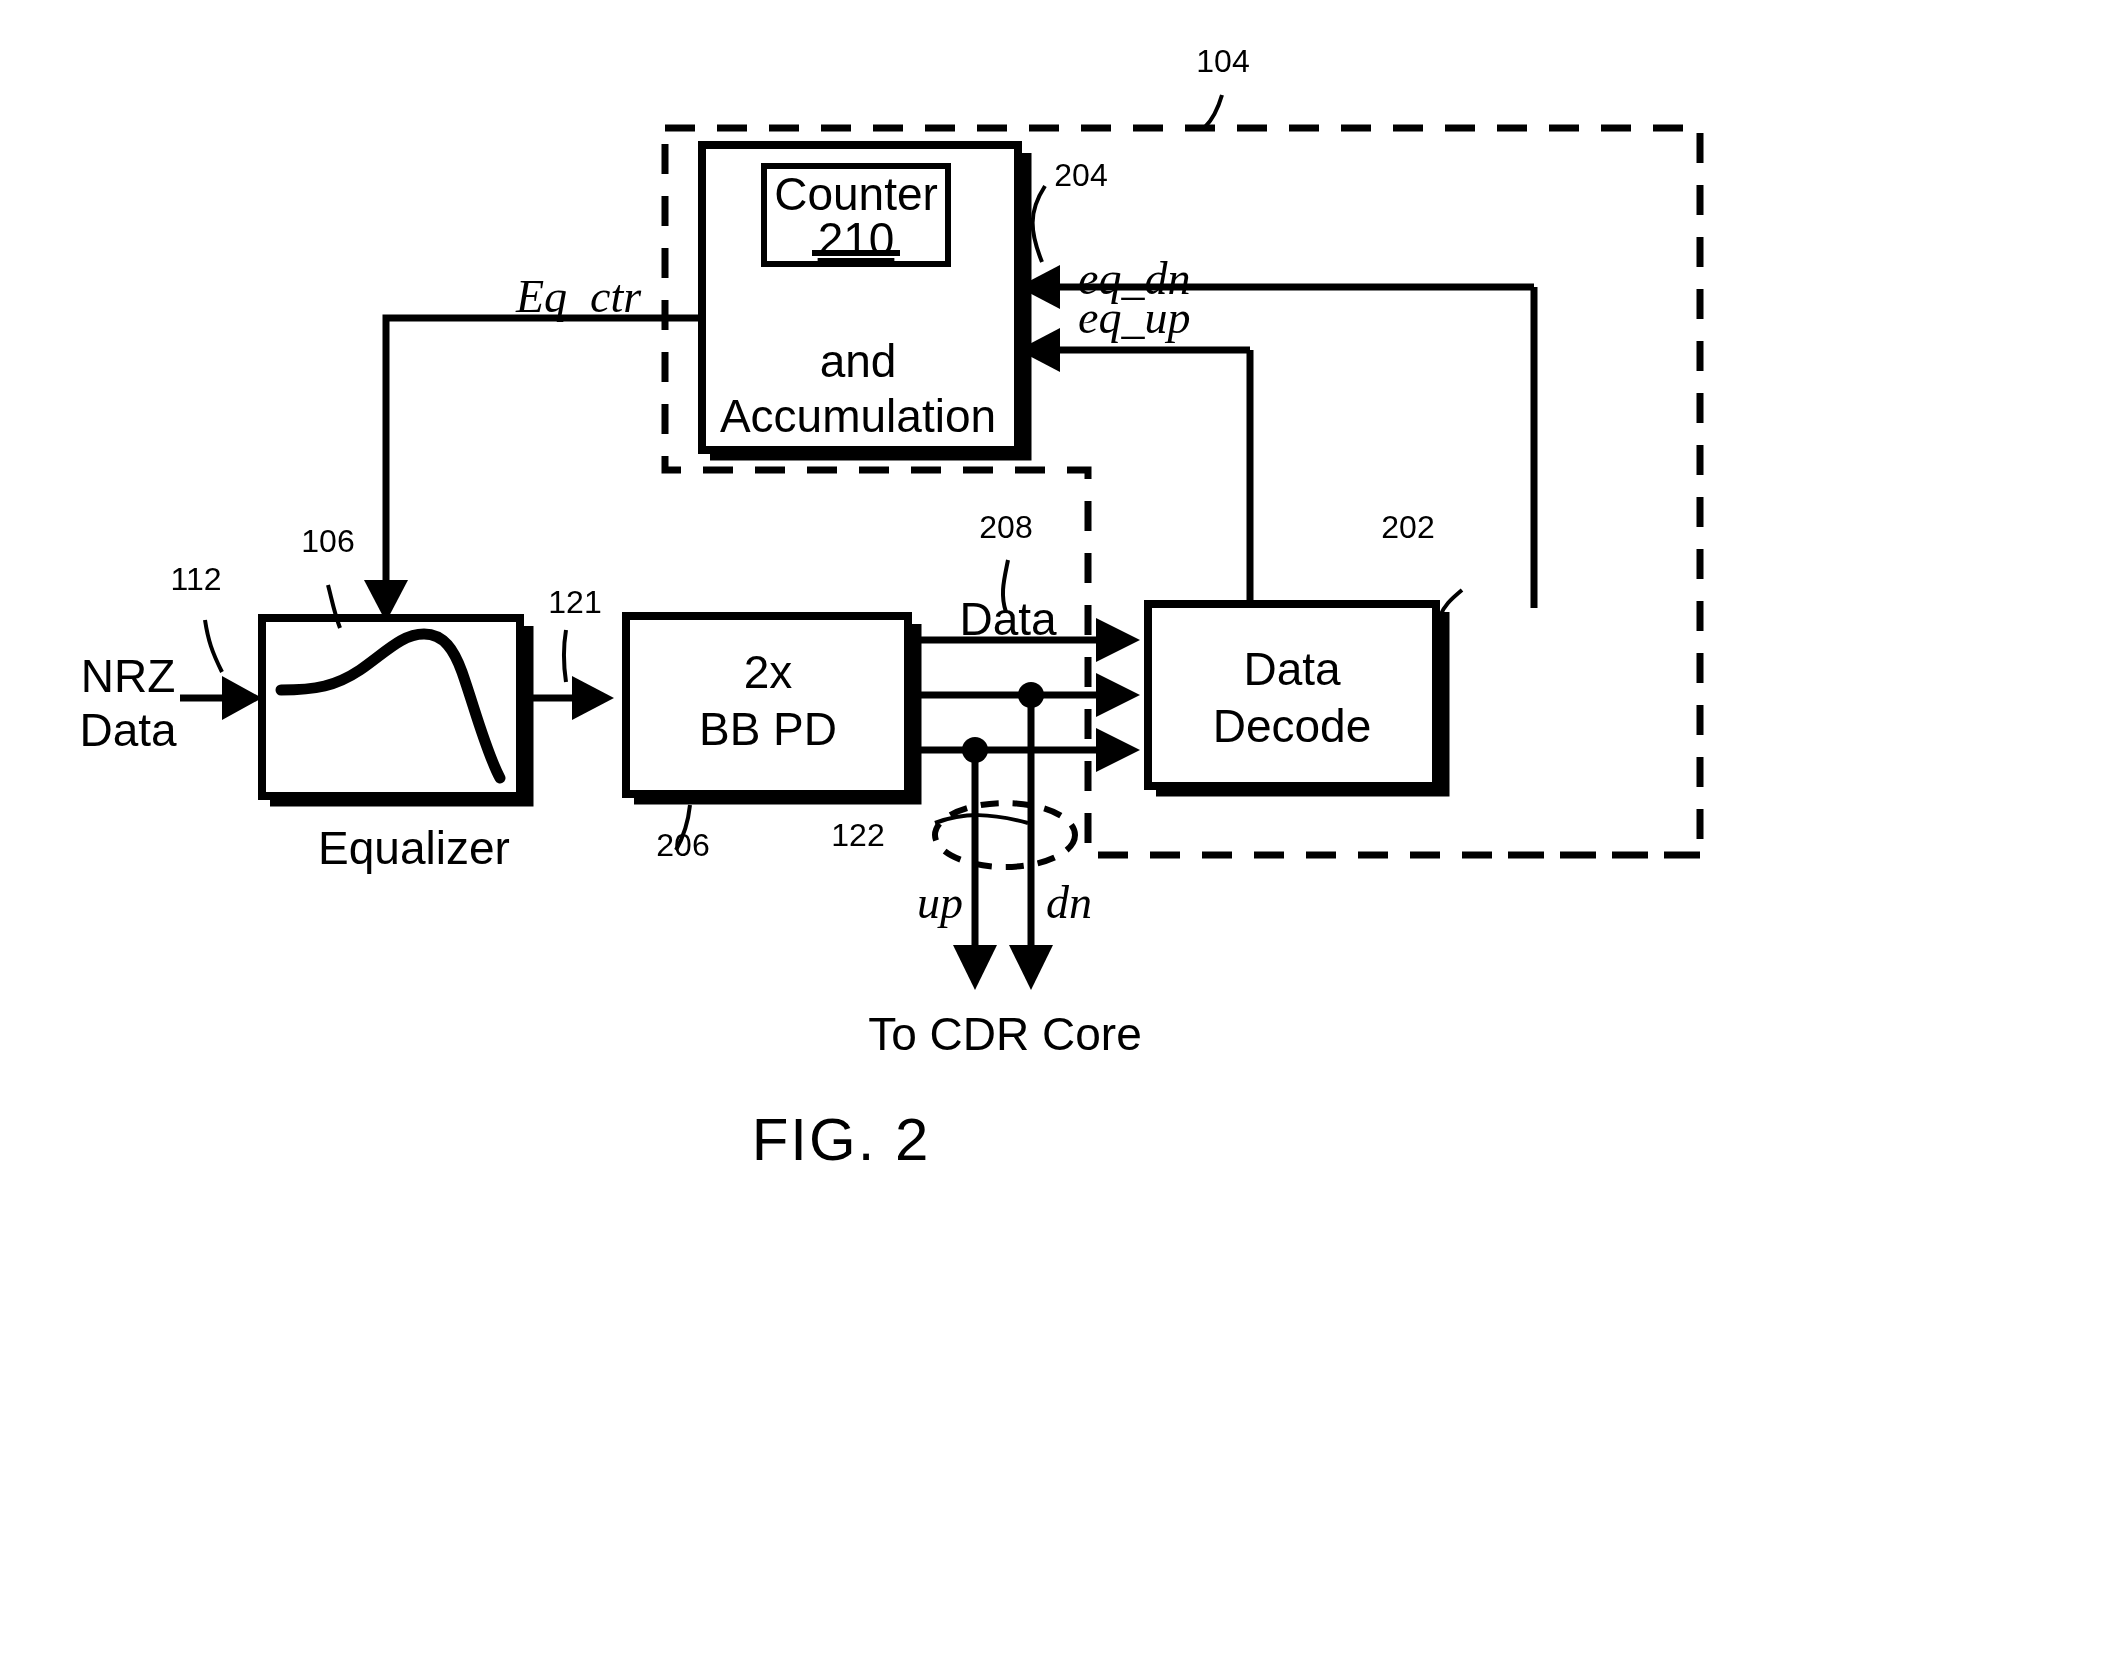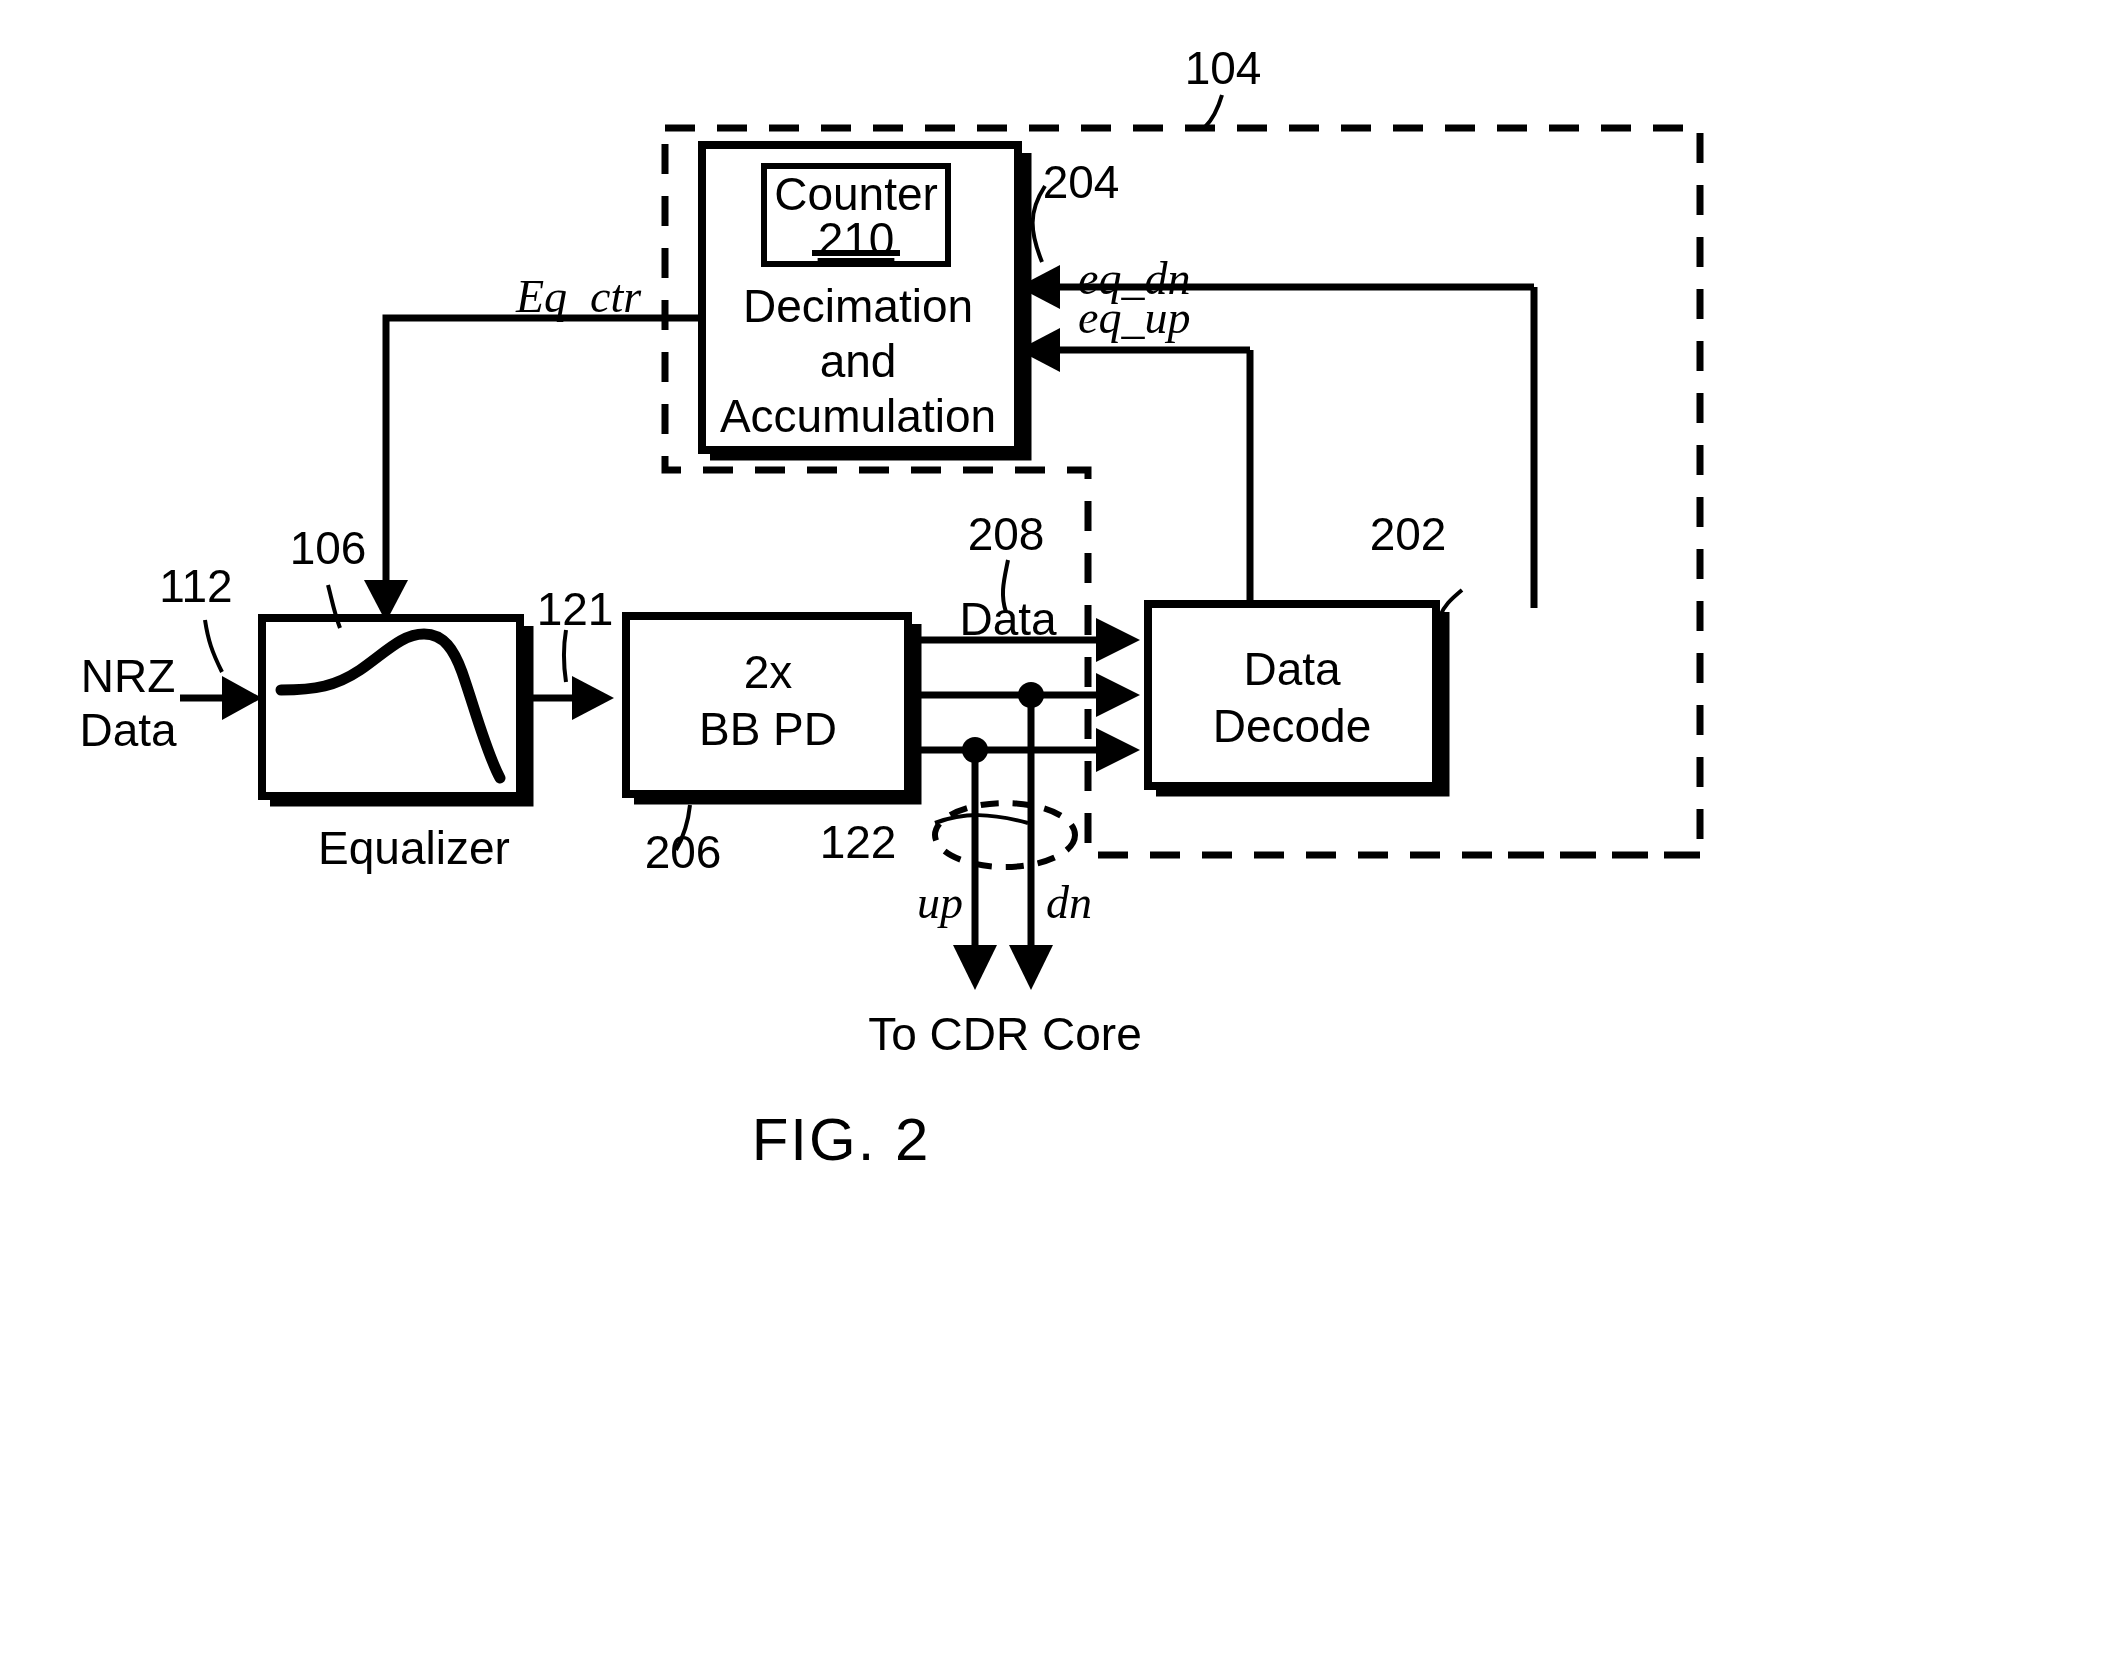--- a/index.html
+++ b/index.html
@@ -5,21 +5,21 @@
   html,body{margin:0;padding:0;background:#ffffff;}
   body{width:2101px;height:1656px;overflow:hidden;
        font-family:"Liberation Sans",sans-serif;color:#000;}
   #stage{position:relative;width:2101px;height:1656px;}
   svg#fig{position:absolute;left:0;top:0;width:2101px;height:1656px;}
 
   .lbl{position:absolute;white-space:pre;line-height:1.08;color:#000;}
   .sans{font-family:"Liberation Sans",sans-serif;}
   .ital{font-family:"Liberation Serif",serif;font-style:italic;}
   .ctr{text-align:center;transform:translateX(-50%);}
-  .num{font-size:46px;}
+  .num{font-size:32px;}
   .boxtxt{font-size:46px;text-align:center;}
   .sig{font-size:46px;}
   .fig-cap{font-size:60px;letter-spacing:2px;}
 </style>
 </head>
 <body>
 
 <div id="stage">
 
   <svg id="fig" viewBox="0 0 2101 1656">
@@ -138,21 +138,20 @@
 
   <div class="lbl num sans ctr" style="left:1408px; top:510px;">202</div>
 
   <div class="lbl num sans ctr" style="left:683px; top:828px;text-align:center;">206</div>
 
   <div class="lbl num sans ctr" style="left:858px; top:818px;">122</div>
 
   <div class="lbl boxtxt sans ctr" style="left:856px; top:170px; width:200px; transform:translateX(-100px);">Counter</div>
   <div class="lbl boxtxt sans ctr" style="left: 856px; top: 215px; width: 200px; transform: translateX(-100px); text-decoration: underline;">210</div>
 
-  <div class="lbl boxtxt sans ctr" style="left:858px; top:282px; width:320px; transform:translateX(-160px);">Decimation</div>
   <div class="lbl boxtxt sans ctr" style="left:858px; top:337px; width:320px; transform:translateX(-160px);">and</div>
   <div class="lbl boxtxt sans ctr" style="left:858px; top:392px; width:320px; transform:translateX(-160px);">Accumulation</div>
 
   <div class="lbl sig ital" style="left:516px; top:272px;">Eq_ctr</div>
 
   <div class="lbl sig ital" style="left:1078px; top:240px;margin-top:14px;">eq_dn</div>
   <div class="lbl sig ital" style="left:1078px; top:293px;">eq_up</div>
 
   <div class="lbl boxtxt sans ctr" style="left:128px; top:652px; width:230px; transform:translateX(-115px);">NRZ</div>
   <div class="lbl boxtxt sans ctr" style="left:128px; top:706px; width:230px; transform:translateX(-115px);">Data</div>

